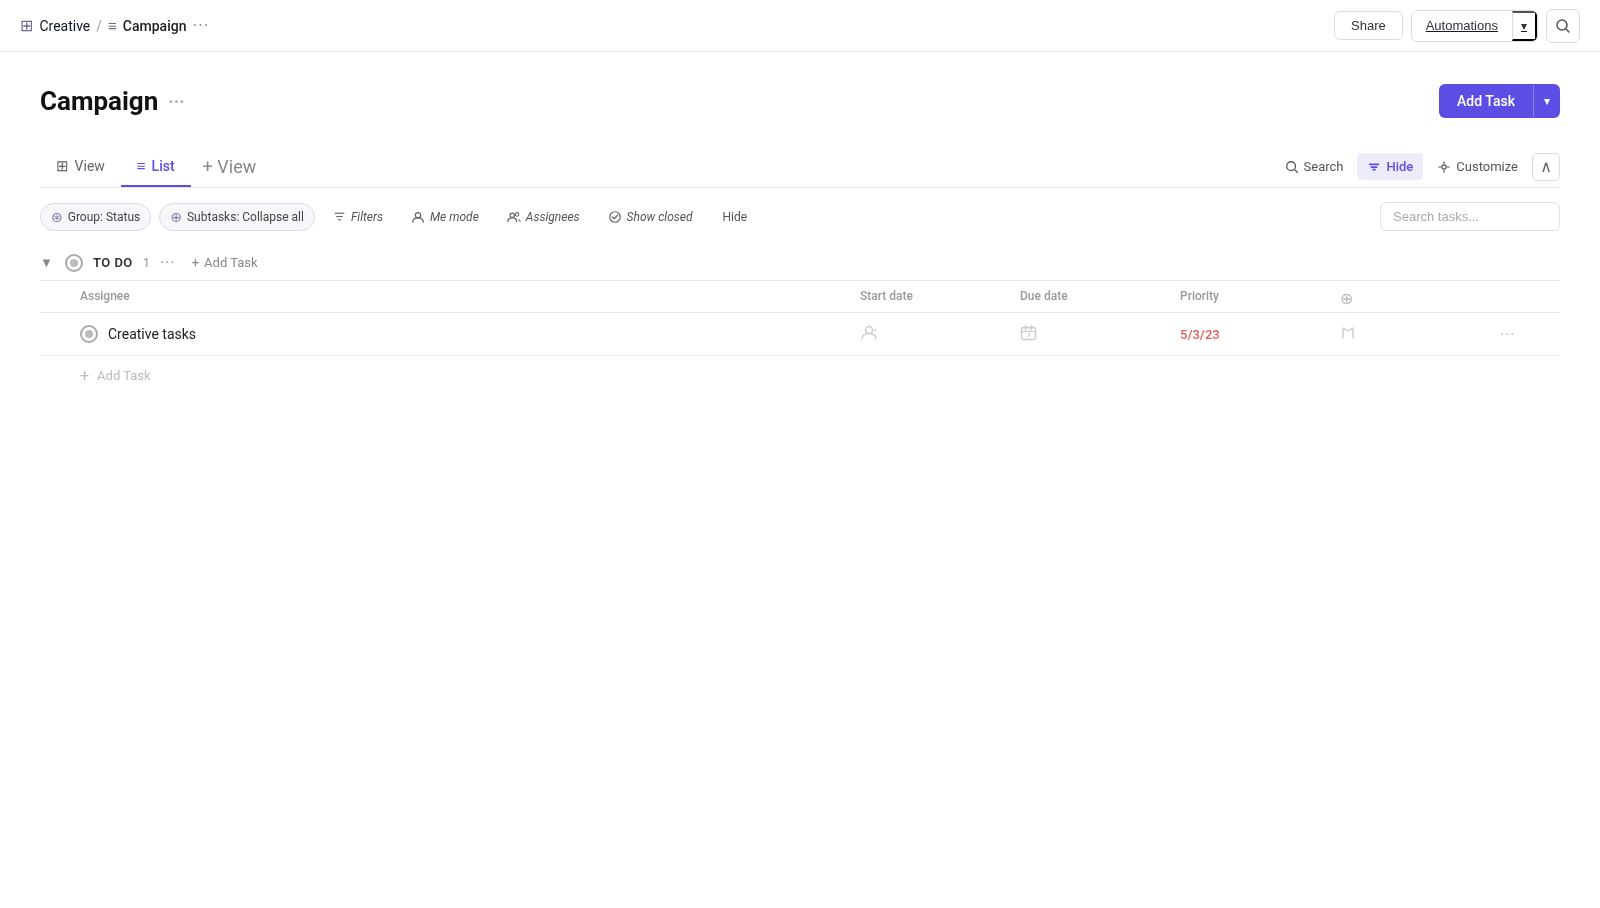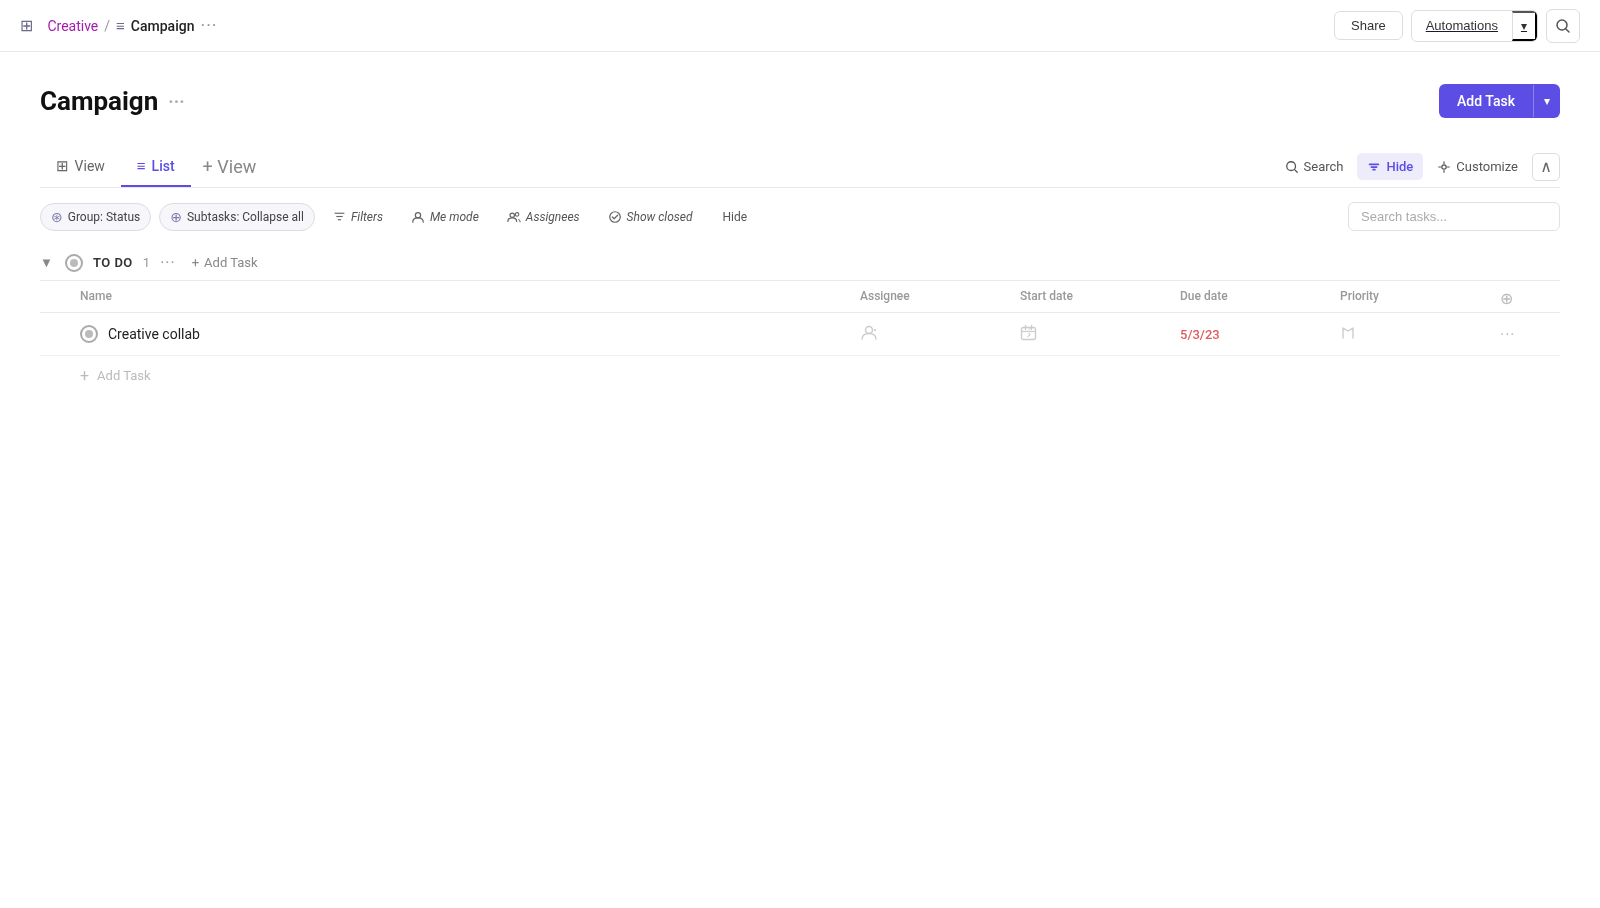--- a/index.html
+++ b/index.html
@@ -44,21 +44,21 @@
     .tab-right-btn.active { background: #eeecfb; color: #5c4ee5; }
     .tab-collapse-btn { width: 28px; height: 28px; display: flex; align-items: center; justify-content: center; border: 1px solid #ddd; border-radius: 5px; cursor: pointer; color: #666; font-size: 16px; }
 
     
     .toolbar-row { display: flex; align-items: center; justify-content: space-between; padding: 14px 0; }
     .toolbar-left { display: flex; align-items: center; gap: 8px; }
     .toolbar-chip { display: flex; align-items: center; gap: 5px; padding: 5px 10px; border: 1px solid #ddd; border-radius: 20px; font-size: 12px; color: #444; cursor: pointer; background: #f7f7fb; }
     .toolbar-chip-icon { font-size: 14px; color: #7c7caa; }
     .toolbar-btn { display: flex; align-items: center; gap: 5px; padding: 5px 10px; border-radius: 5px; font-size: 12px; color: #555; cursor: pointer; font-style: italic; }
     .hide-btn { padding: 5px 12px; border-radius: 5px; font-size: 12px; color: #555; cursor: pointer; }
-    .search-tasks-input { padding: 6px 12px; border: 1px solid #e0e0ea; border-radius: 6px; width: 212px; font-size: 13px; color: #333; outline: none; background: #fff; }
+    .search-tasks-input { padding: 6px 12px; border: 1px solid #e0e0ea; border-radius: 6px; width: 180px; font-size: 13px; color: #333; outline: none; background: #fff; }
     .search-tasks-input::placeholder { color: #aaa; }
 
     
     .task-list-section { }
     .section-header { display: flex; align-items: center; gap: 10px; padding: 8px 0; border-bottom: 1px solid #e8e8ee; }
     .section-collapse { color: #888; cursor: pointer; font-size: 13px; margin-right: 2px; }
     .section-status-dot { width: 18px; height: 18px; border-radius: 50%; border: 2px solid #aaa; display: flex; align-items: center; justify-content: center; flex-shrink: 0; }
     .section-status-dot-inner { width: 8px; height: 8px; border-radius: 50%; background: #bbb; }
     .section-label { font-size: 13px; font-weight: 600; color: #333; text-transform: uppercase; letter-spacing: 0.5px; }
     .section-count { font-size: 13px; color: #999; }
@@ -85,21 +85,21 @@
     
     .add-task-row { display: flex; align-items: center; gap: 8px; padding: 10px 0 10px 40px; color: #bbb; cursor: pointer; font-size: 13px; }
     .add-task-plus { font-size: 16px; }
   </style>
 </head>
 <body>
 
 <div class="top-nav">
   <div class="top-nav-left">
     <span class="nav-icon">⊞</span>
-    <span style="cursor:pointer;color:#a21caf;margin-left:8px;">Creative</span>
+    <span style="cursor:pointer;color:#0f172a;">Creative</span>
     <span class="separator">/</span>
     <span class="nav-campaign">
       <span style="font-size:15px;color:#6b6b8a;">≡</span>
       <span style="cursor:pointer;">Campaign</span>
     </span>
     <span class="dots-icon">···</span>
   </div>
   <div class="top-nav-right">
     <button class="btn-share">Share</button>
     <div class="btn-automations">
@@ -231,34 +231,33 @@
       <span class="section-label">TO DO</span>
       <span class="section-count">1</span>
       <span class="section-more">···</span>
       <div class="section-add-task">
         <span>+</span>
         <span>Add Task</span>
       </div>
     </div>
 
     <div class="col-headers">
-      <span class="col-header">Name</span>
       <span class="col-header">Assignee</span>
       <span class="col-header">Start date</span>
       <span class="col-header">Due date</span>
       <span class="col-header">Priority</span>
       <span class="col-header col-header-add">⊕</span>
     </div>
 
     <div class="task-row">
       <div class="task-name-cell">
         <div class="task-status-circle">
           <div class="task-status-inner"></div>
         </div>
-        <span class="task-name">Creative collab</span>
+        <span class="task-name">Creative tasks</span>
       </div>
       <div>
         <span class="task-assignee-icon">
           <svg width="18" height="18" viewBox="0 0 18 18" fill="none">
             <circle cx="9" cy="7" r="3.5" stroke="#ccc" stroke-width="1.5"></circle>
             <path d="M2 16c0-3.5 3.1-5.5 7-5.5s7 2 7 5.5" stroke="#ccc" stroke-width="1.5" stroke-linecap="round"></path>
             <line x1="14" y1="7" x2="16" y2="7" stroke="#ccc" stroke-width="1.3"></line>
             <line x1="15" y1="6" x2="15" y2="8" stroke="#ccc" stroke-width="1.3"></line>
           </svg>
         </span>

